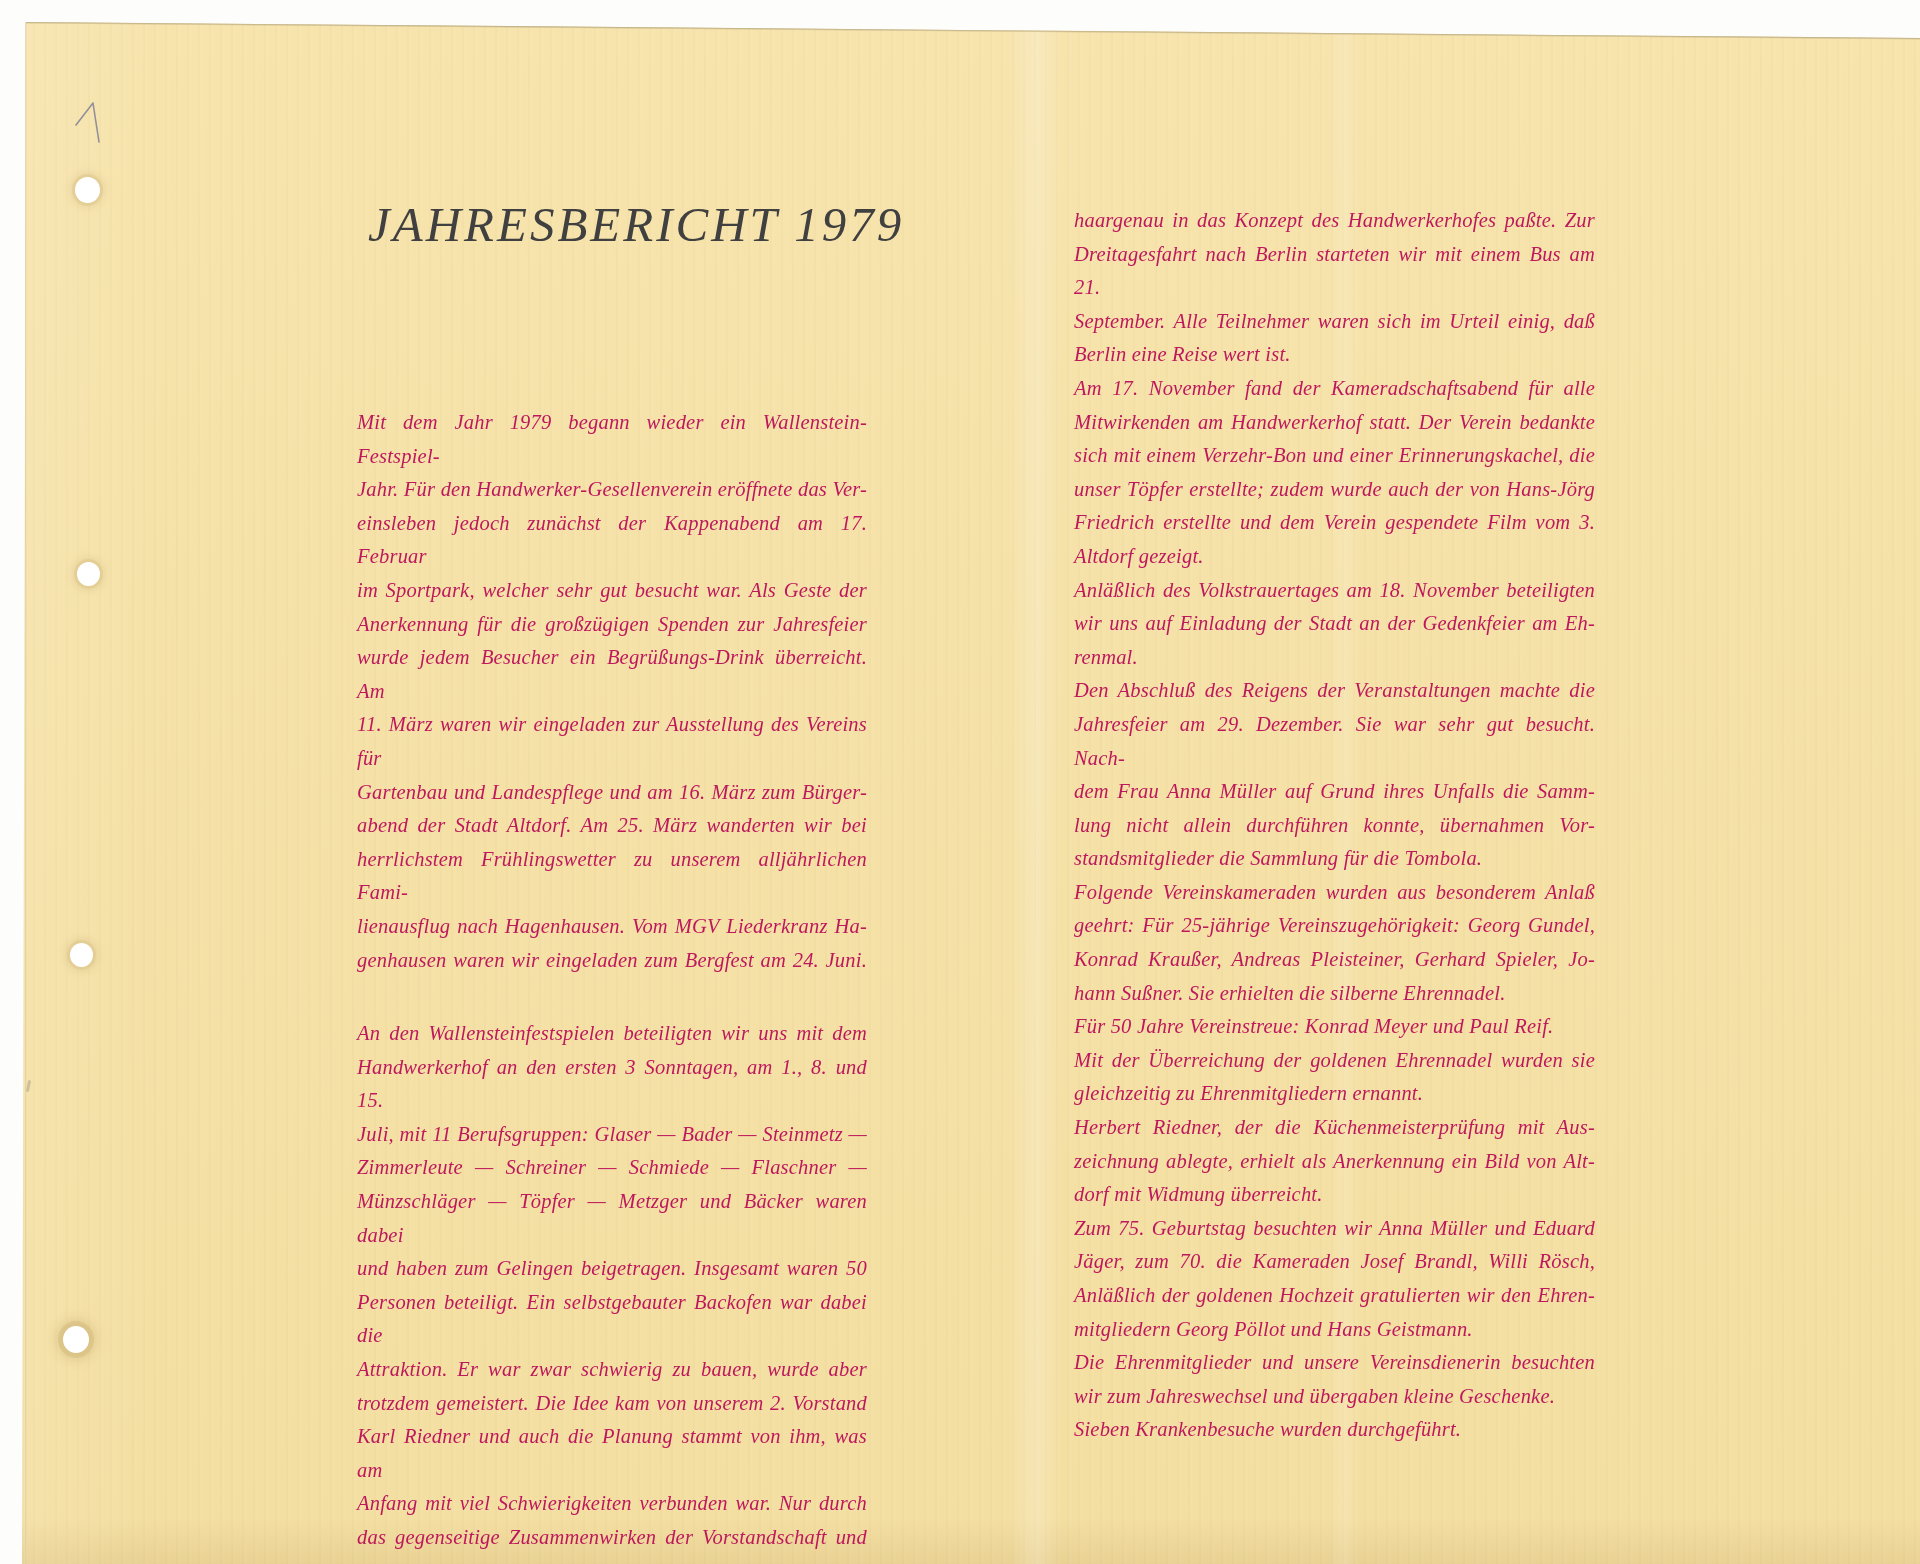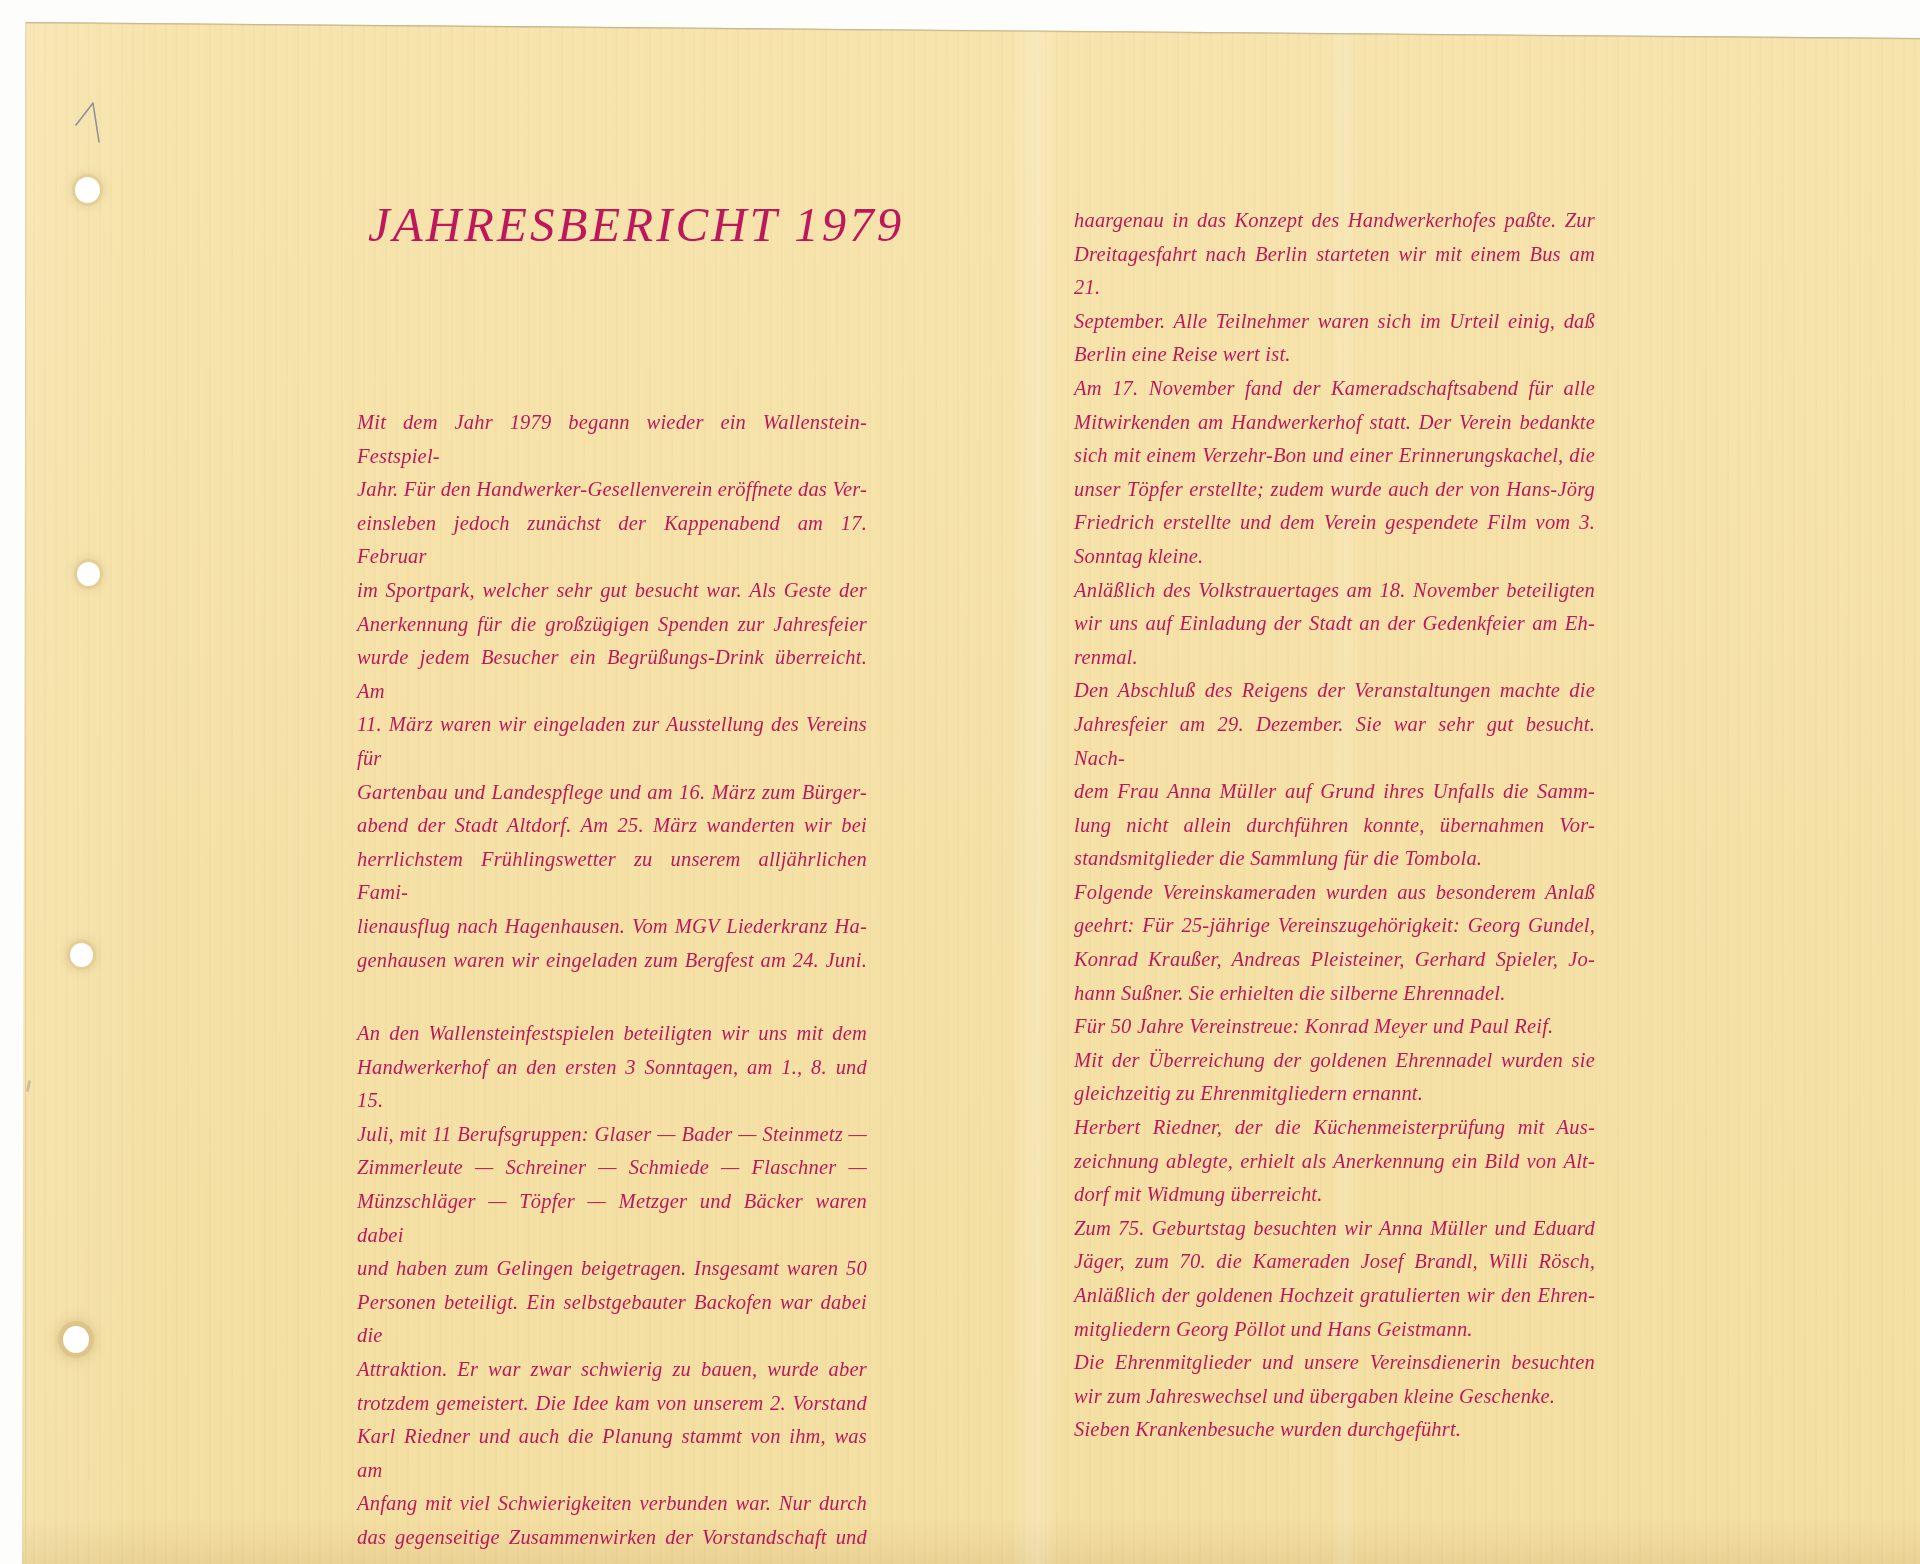--- a/index.html
+++ b/index.html
@@ -63,21 +63,21 @@
   
   .title {
     position: absolute;
     left: 368px; top: 200px;
     margin: 0;
     font-style: italic;
     font-weight: normal;
     font-size: 49px;
     letter-spacing: 3px;
     line-height: 1;
-    color: #be185d;
+    color: #404040;
     white-space: nowrap;
   }
   
   .col {
     position: absolute;
     font-style: italic;
     color: #be185d;
     letter-spacing: 0.2px;
   }
   .col-left  { left: 357px;  top: 406px; width: 510px; font-size: 20.5px; }
@@ -167,21 +167,21 @@
         <div class="line just">Dreitagesfahrt nach Berlin starteten wir mit einem Bus am 21.</div>
         <div class="line just">September. Alle Teilnehmer waren sich im Urteil einig, daß</div>
         <div class="line endline">Berlin eine Reise wert ist.</div>
       </div>
       <div class="para">
         <div class="line just">Am 17. November fand der Kameradschaftsabend für alle</div>
         <div class="line just">Mitwirkenden am Handwerkerhof statt. Der Verein bedankte</div>
         <div class="line just">sich mit einem Verzehr-Bon und einer Erinnerungskachel, die</div>
         <div class="line just">unser Töpfer erstellte; zudem wurde auch der von Hans-Jörg</div>
         <div class="line just">Friedrich erstellte und dem Verein gespendete Film vom 3.</div>
-        <div class="line endline">Sonntag kleine.</div>
+        <div class="line endline">Altdorf gezeigt.</div>
       </div>
       <div class="para">
         <div class="line just">Anläßlich des Volkstrauertages am 18. November beteiligten</div>
         <div class="line just">wir uns auf Einladung der Stadt an der Gedenkfeier am Eh-</div>
         <div class="line endline">renmal.</div>
       </div>
       <div class="para">
         <div class="line just">Den Abschluß des Reigens der Veranstaltungen machte die</div>
         <div class="line just">Jahresfeier am 29. Dezember. Sie war sehr gut besucht. Nach-</div>
         <div class="line just">dem Frau Anna Müller auf Grund ihres Unfalls die Samm-</div>

